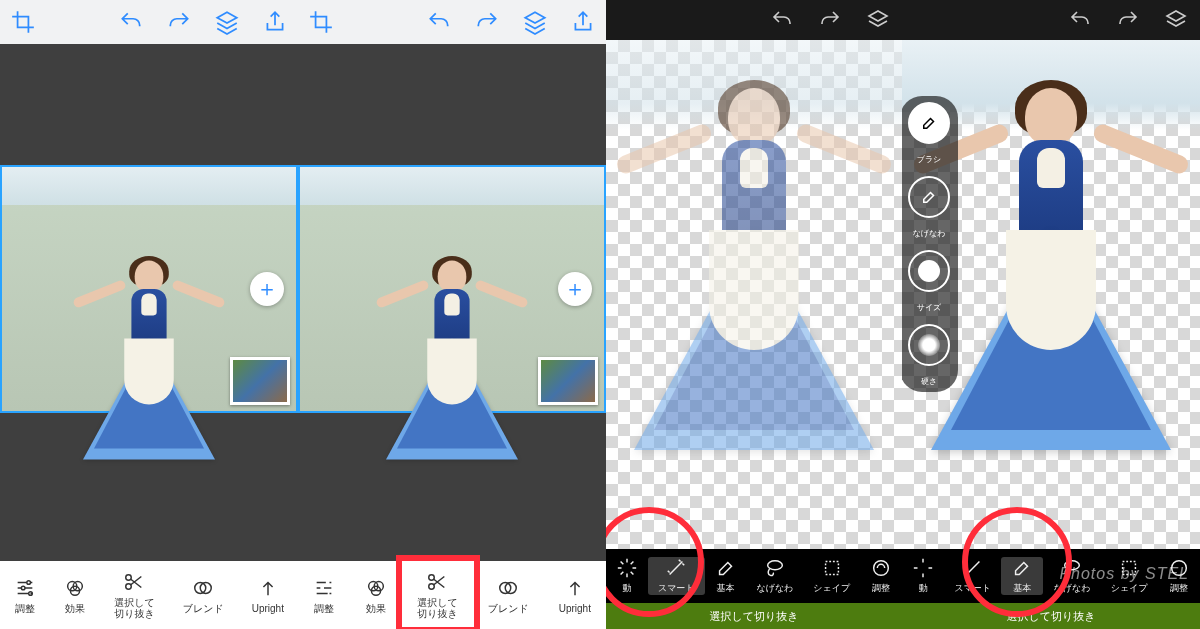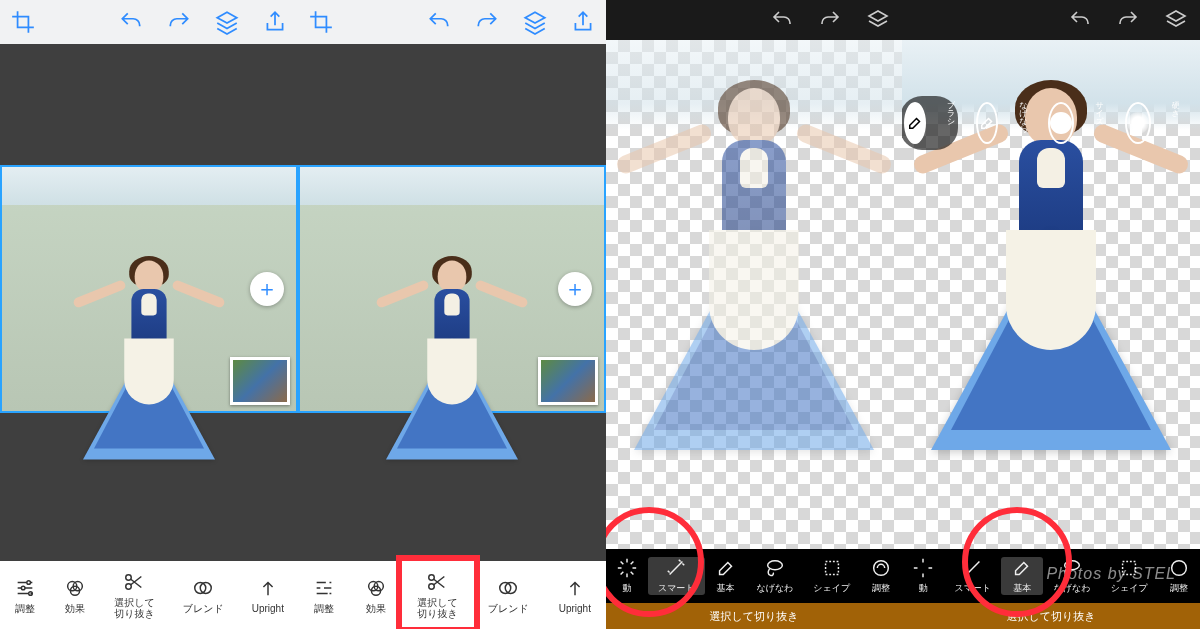--- a/index.html
+++ b/index.html
@@ -53,31 +53,31 @@
   .skirt2 { position:absolute; left:50%; top:160px; transform:translateX(-50%); width:0; height:0; border-left:100px solid transparent; border-right:100px solid transparent; border-bottom:190px solid #3e6fc0; opacity:.9; }
   .apron { position:absolute; left:50%; top:150px; transform:translateX(-50%); width:90px; height:120px; background:#f5f2e6; border-radius:0 0 48px 48px; }
   .faded .figure, .faded .skyband { opacity:.55; }
 
   
   .botdark { position:absolute; left:0; right:0; bottom:0; height:80px; background:#000; }
   .botdark .toolsrow { height:54px; display:flex; align-items:center; }
   .botdark .tool { flex:1 0 auto; display:flex; flex-direction:column; align-items:center; justify-content:center; gap:3px; font-size:9px; color:#eee; padding:0 2px; text-align:center; }
   .botdark .tool .ti { width:22px; height:22px; display:flex; align-items:center; justify-content:center; color:#eee; }
   .botdark .tool.active { background:#3a3a3a; border-radius:3px; }
-  .botdark .title { height:26px; display:flex; align-items:center; justify-content:center; font-size:11px; color:#fff; background:#a16207; }
-
-  
-  .sidepal { position:absolute; left:-2px; top:96px; width:58px; padding:6px 4px; display:flex; gap:21px; background:rgba(20,20,20,.65); border-radius:22px; z-index:4; }
+  .botdark .title { height:26px; display:flex; align-items:center; justify-content:center; font-size:11px; color:#fff; background:#4d7c0f; }
+
+  
+  .sidepal { position:absolute; left:-2px; top:96px; width:58px; padding:6px 4px; display:flex; flex-direction:column; gap:12px; background:rgba(20,20,20,.65); border-radius:22px; align-items:center; z-index:4; }
   .sidepal .pi { width:42px; height:42px; border-radius:50%; border:2px solid #fff; display:flex; align-items:center; justify-content:center; color:#fff; font-size:8px; flex-direction:column; gap:2px; }
   .sidepal .pi.fill { background:#fff; color:#000; }
   .sidepal .lbl { font-size:8px; color:#fff; text-align:center; line-height:1; }
 
   .redcircle { position:absolute; width:110px; height:110px; border:6px solid #ff2d3a; border-radius:50%; pointer-events:none; z-index:6; }
 
-  .watermark { position:absolute; right:24px; bottom:46px; font-size:16px; letter-spacing:1px; color:rgba(255,255,255,.55); font-style:italic; z-index:5; }
+  .watermark { position:absolute; right:11px; bottom:46px; font-size:16px; letter-spacing:1px; color:rgba(255,255,255,.55); font-style:italic; z-index:5; }
 
   svg { width:100%; height:100%; display:block; }
 </style>
 </head>
 <body>
 
 <div class="row">
 
   <div class="panel p1">
     <div class="toptool-light">

